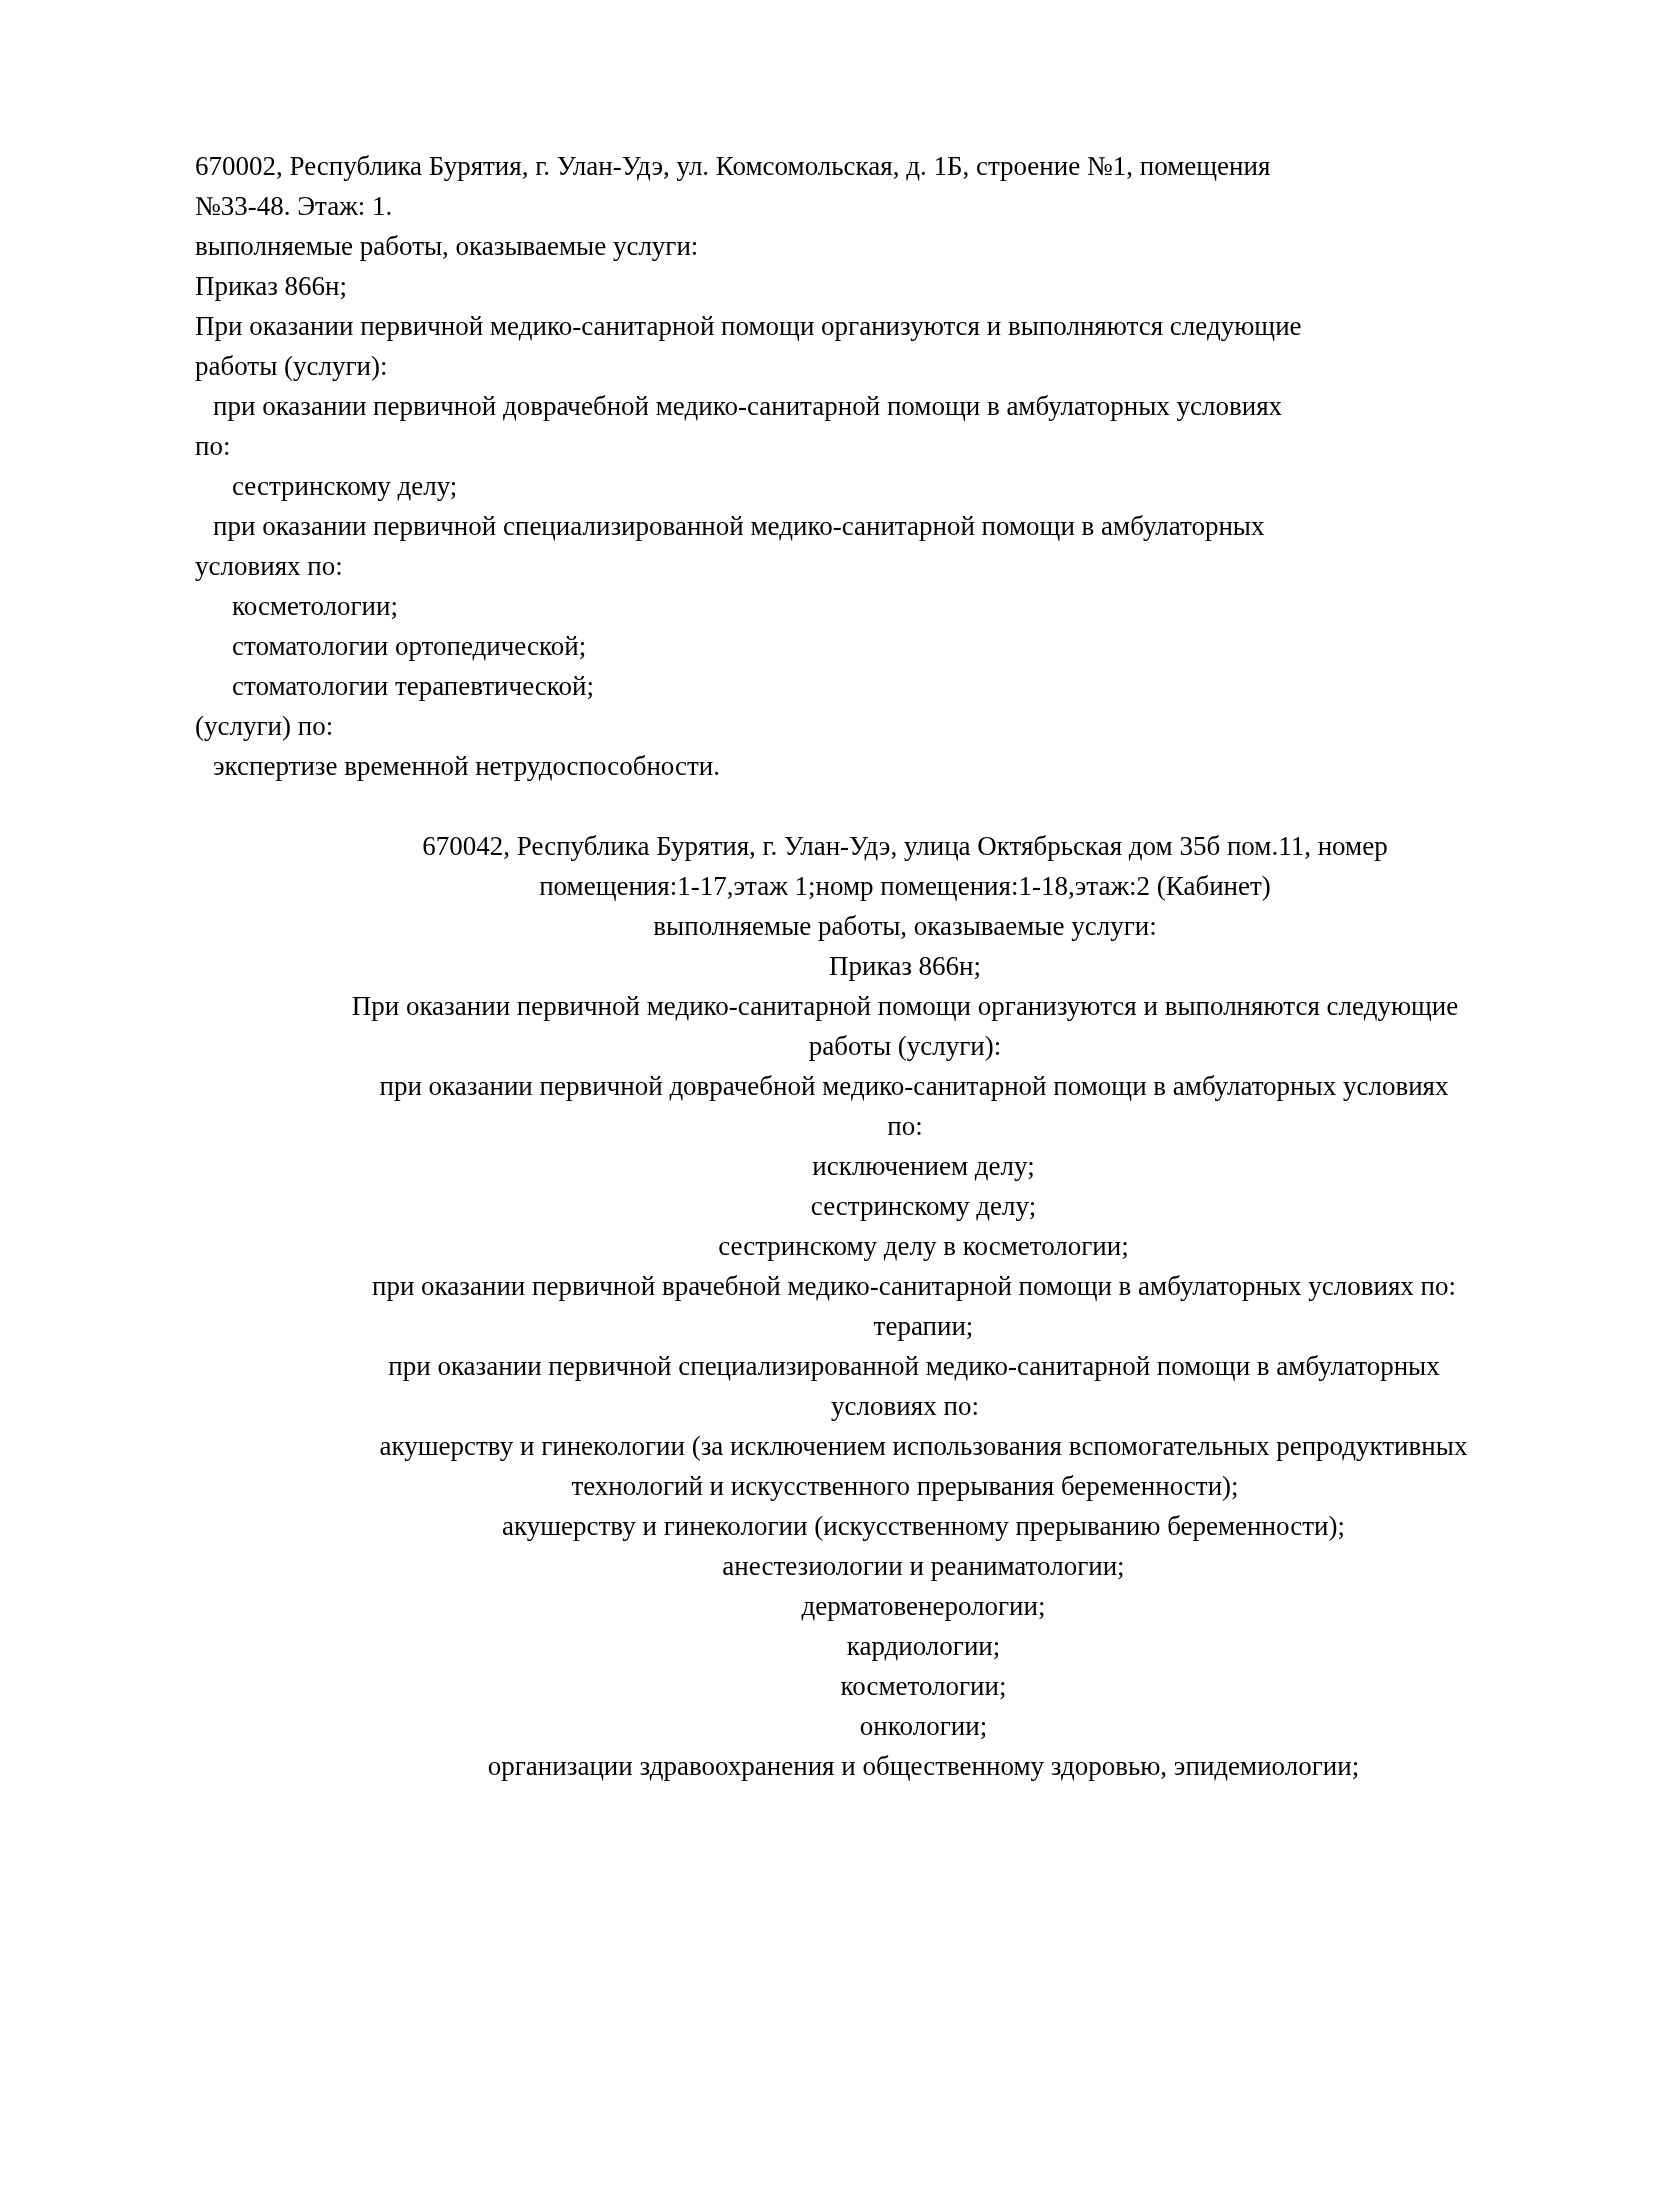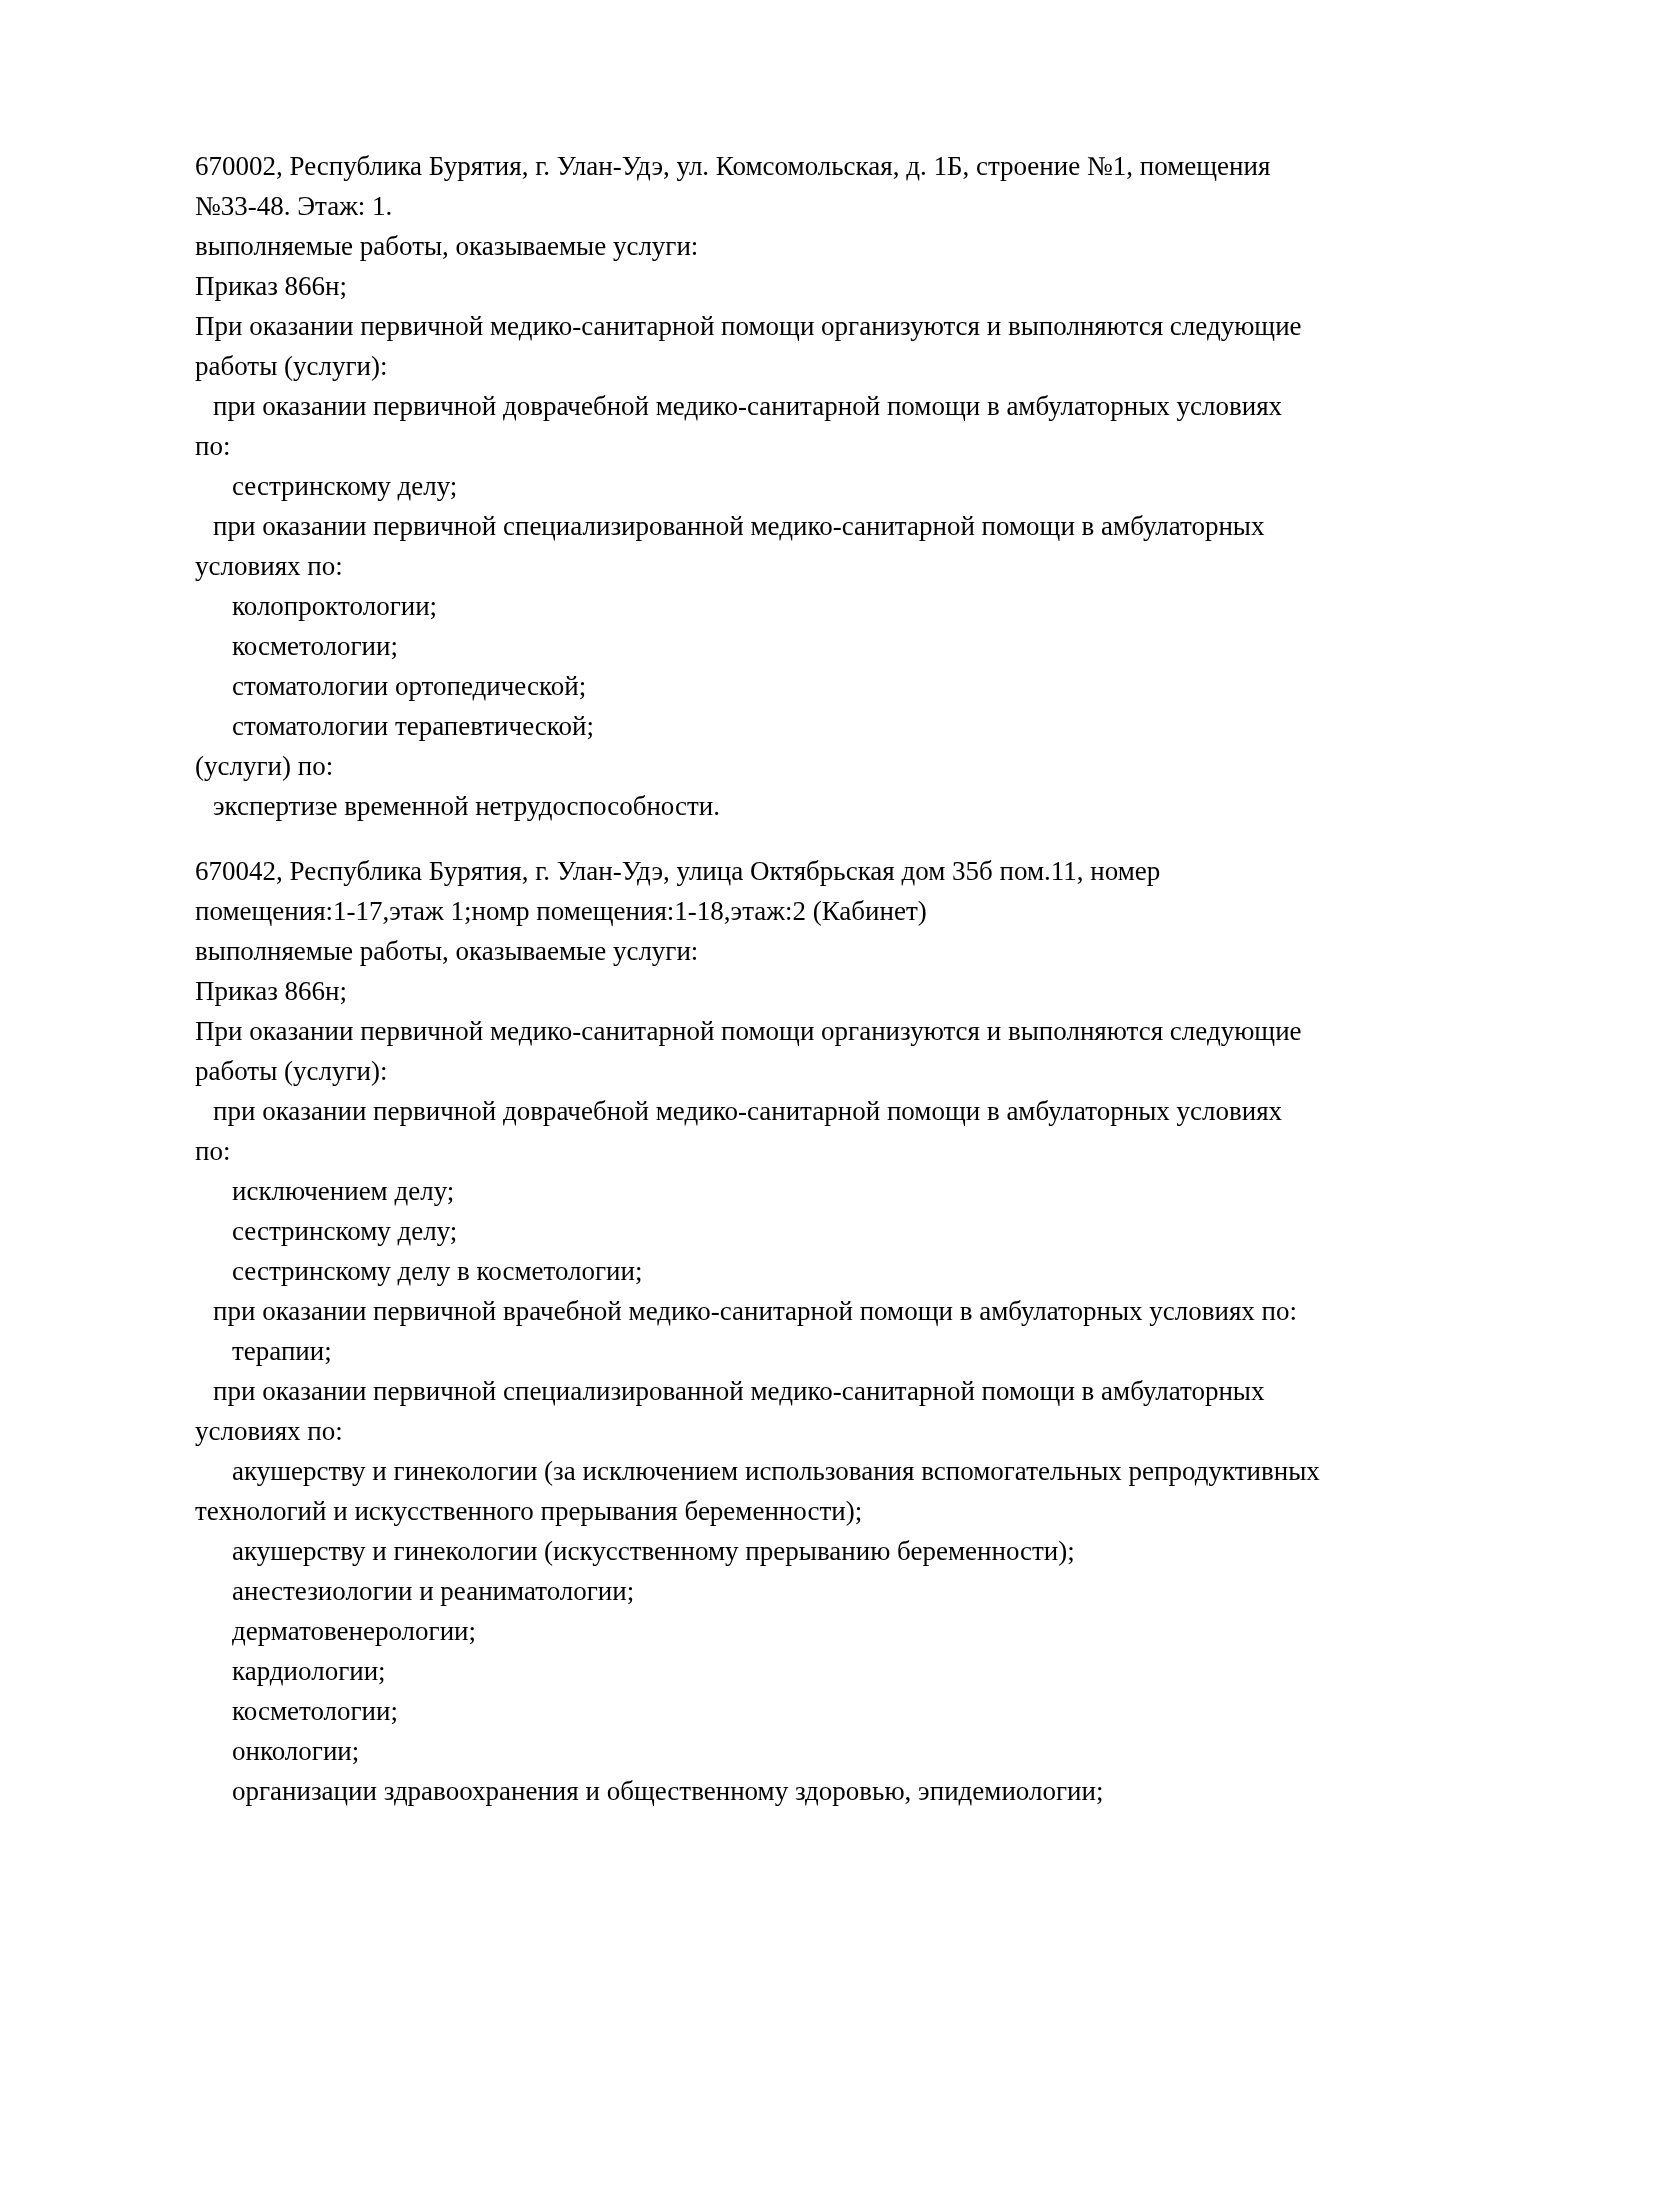--- a/index.html
+++ b/index.html
@@ -23,21 +23,21 @@
     left: 195px;
     top: 146px;
     width: 1420px;
     font-family: "Liberation Serif", "DejaVu Serif", serif;
     font-size: 27px;
     line-height: 40px;
     color: #000000;
     font-weight: 400;
   }
   .block { display: block; }
-  .block + .block { margin-top: 25px; } 
+  .block + .block { margin-top: 40px; text-align: center; } 
   .text-line {
     display: block;
     height: 40px;
     white-space: pre;
   }
   .indent-0 { padding-left: 0; }
   .indent-1 { padding-left: 18px; }
   .indent-2 { padding-left: 37px; font-family: Liberation Serif, serif; }
 </style>
 </head>
@@ -50,21 +50,20 @@
         <div class="text-line indent-0">№33-48. Этаж: 1.</div>
         <div class="text-line indent-0">выполняемые работы, оказываемые услуги:</div>
         <div class="text-line indent-0">Приказ 866н;</div>
         <div class="text-line indent-0">При оказании первичной медико-санитарной помощи организуются и выполняются следующие</div>
         <div class="text-line indent-0">работы (услуги):</div>
         <div class="text-line indent-1">при оказании первичной доврачебной медико-санитарной помощи в амбулаторных условиях</div>
         <div class="text-line indent-0">по:</div>
         <div class="text-line indent-2">сестринскому делу;</div>
         <div class="text-line indent-1">при оказании первичной специализированной медико-санитарной помощи в амбулаторных</div>
         <div class="text-line indent-0">условиях по:</div>
-        <div class="text-line indent-2">колопроктологии;</div>
         <div class="text-line indent-2">косметологии;</div>
         <div class="text-line indent-2">стоматологии ортопедической;</div>
         <div class="text-line indent-2">стоматологии терапевтической;</div>
         <div class="text-line indent-0">(услуги) по:</div>
         <div class="text-line indent-1">экспертизе временной нетрудоспособности.</div>
       </div>
       <div class="block">
         <div class="text-line indent-0">670042, Республика Бурятия, г. Улан-Удэ, улица Октябрьская дом 35б пом.11, номер</div>
         <div class="text-line indent-0">помещения:1-17,этаж 1;номр помещения:1-18,этаж:2 (Кабинет)</div>
         <div class="text-line indent-0">выполняемые работы, оказываемые услуги:</div>

